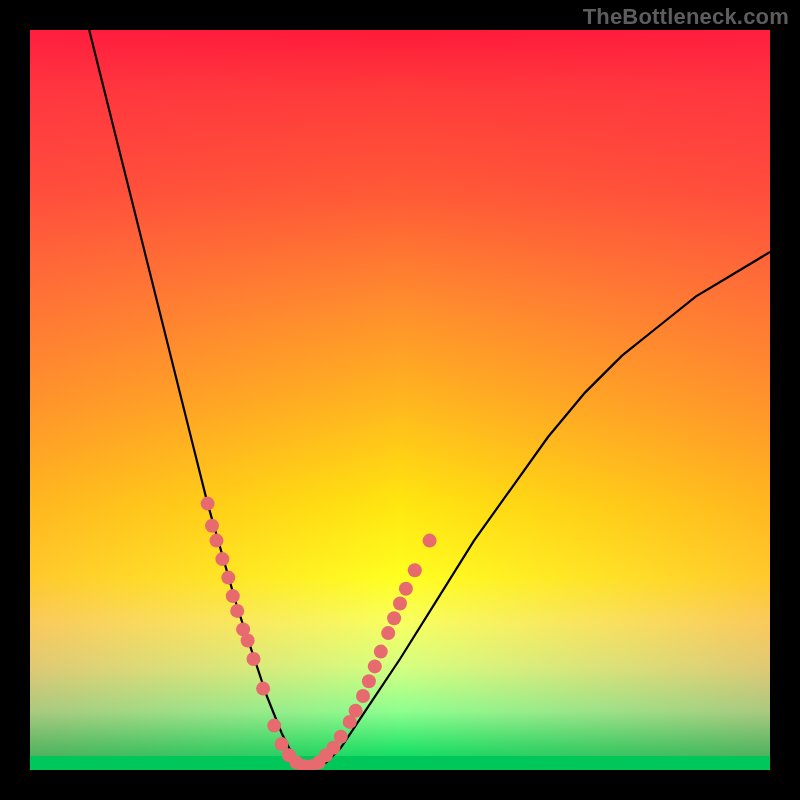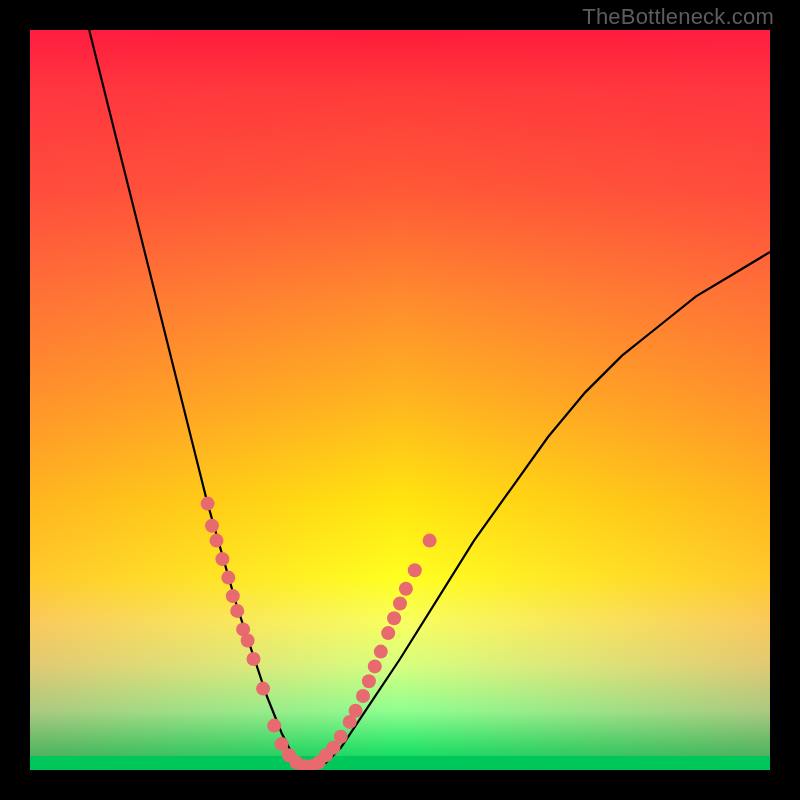--- a/index.html
+++ b/index.html
@@ -64,24 +64,24 @@
   svg.curve {
     position: absolute;
     left: 0;
     top: 0;
     width: 740px;
     height: 740px;
   }
   .watermark {
     position: absolute;
     top: 4px;
-    right: 26px;
+    right: 11px;
     color: #5d5d5d;
     font-size: 22px;
-    font-weight: 400;
+    font-weight: 700;
     letter-spacing: 0.2px;
     user-select: none;
   }
 </style>
 </head>
 <body>
 
 <div class="frame">
   <div class="plot">
     <div class="gradient"></div>

